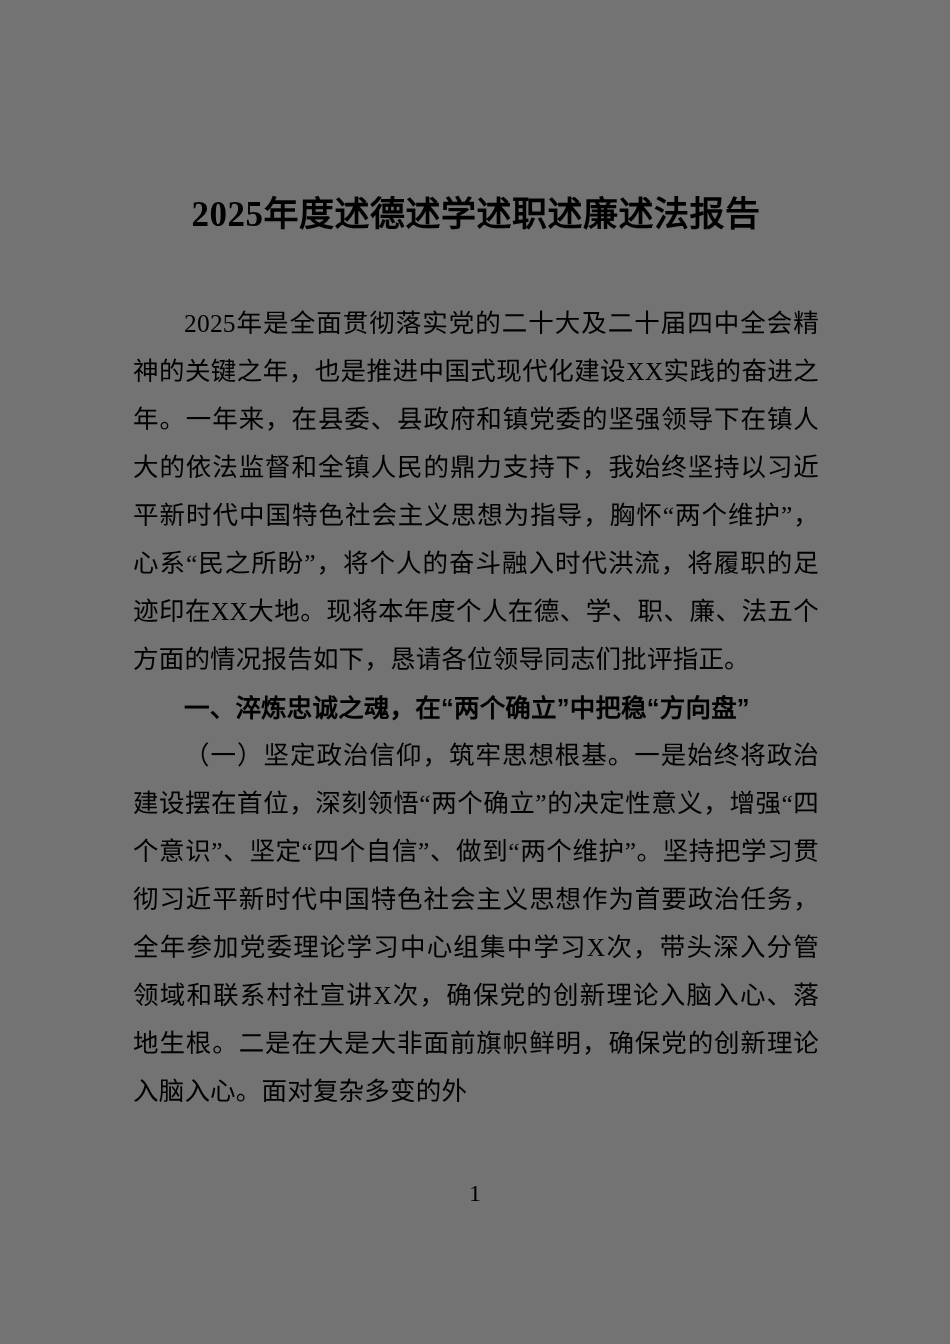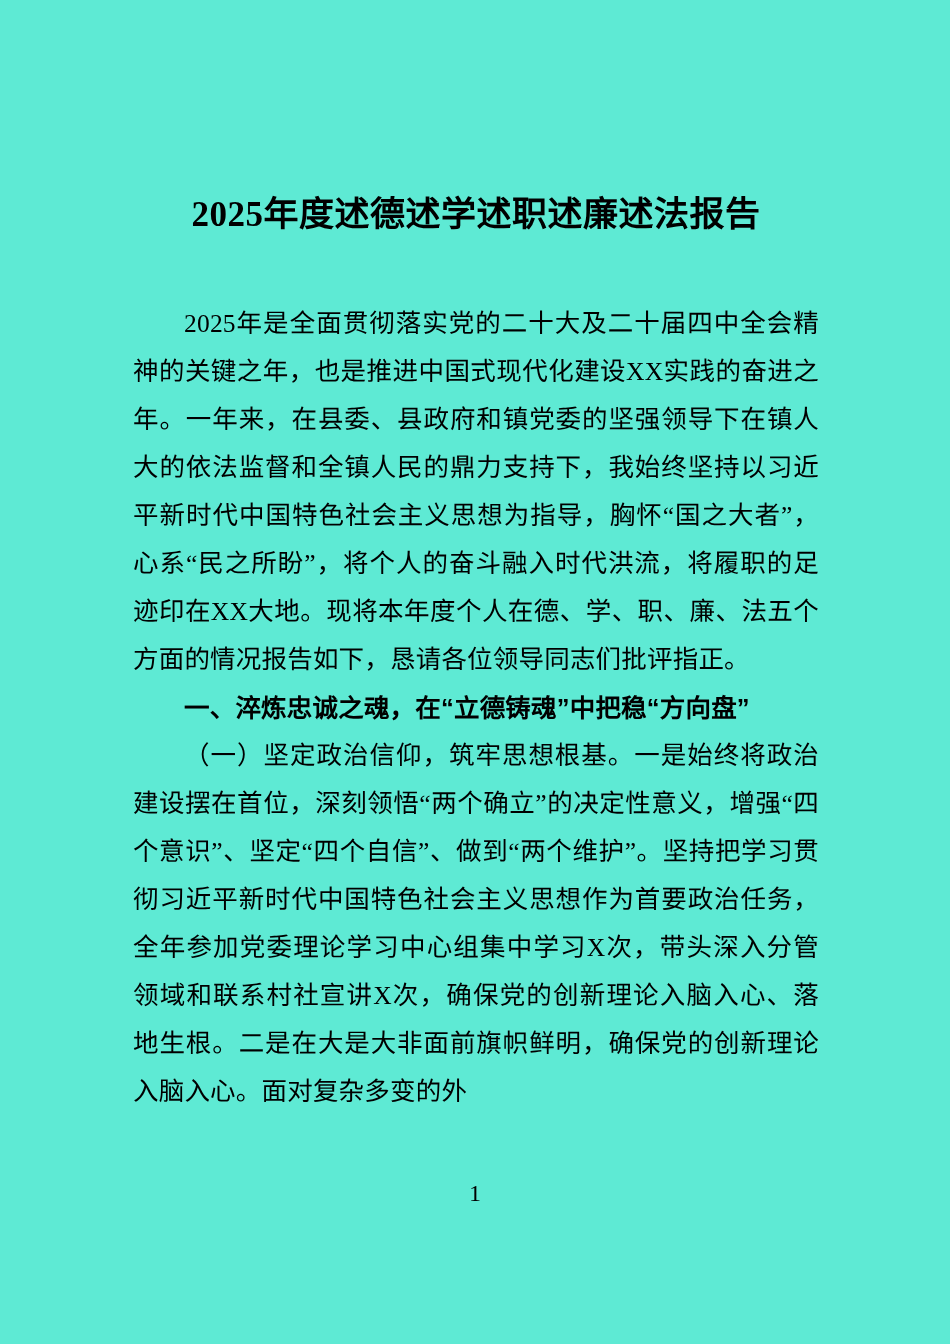--- a/index.html
+++ b/index.html
@@ -12,21 +12,21 @@
   body {
     font-family: "Liberation Serif", "DejaVu Serif", serif;
     color: #000000;
   }
 
   .page {
     position: relative;
     width: 950px;
     height: 1344px;
     margin: 0 auto;
-    background: #5eead4;
+    background: #737373;
     overflow: hidden;
     box-sizing: border-box;
   }
 
   
   .content {
     position: absolute;
     left: 133px;
     top: 0;
     width: 686px;
@@ -95,23 +95,23 @@
 <body>
 
 <div class="page">
 
   <div class="content">
 
     <h1 class="doc-title">2025年度述德述学述职述廉述法报告</h1>
 
     <div class="title-gap"></div>
 
-    <p class="para">2025年是全面贯彻落实党的二十大及二十届四中全会精神的关键之年，也是推进中国式现代化建设XX实践的奋进之年。一年来，在县委、县政府和镇党委的坚强领导下在镇人大的依法监督和全镇人民的鼎力支持下，我始终坚持以习近平新时代中国特色社会主义思想为指导，胸怀“国之大者”，心系“民之所盼”，将个人的奋斗融入时代洪流，将履职的足迹印在XX大地。现将本年度个人在德、学、职、廉、法五个方面的情况报告如下，恳请各位领导同志们批评指正。</p>
+    <p class="para">2025年是全面贯彻落实党的二十大及二十届四中全会精神的关键之年，也是推进中国式现代化建设XX实践的奋进之年。一年来，在县委、县政府和镇党委的坚强领导下在镇人大的依法监督和全镇人民的鼎力支持下，我始终坚持以习近平新时代中国特色社会主义思想为指导，胸怀“两个维护”，心系“民之所盼”，将个人的奋斗融入时代洪流，将履职的足迹印在XX大地。现将本年度个人在德、学、职、廉、法五个方面的情况报告如下，恳请各位领导同志们批评指正。</p>
 
-    <p class="section-heading">一、淬炼忠诚之魂，在“立德铸魂”中把稳“方向盘”</p>
+    <p class="section-heading">一、淬炼忠诚之魂，在“两个确立”中把稳“方向盘”</p>
 
     <p class="para">（一）坚定政治信仰，筑牢思想根基。一是始终将政治建设摆在首位，深刻领悟“两个确立”的决定性意义，增强“四个意识”、坚定“四个自信”、做到“两个维护”。坚持把学习贯彻习近平新时代中国特色社会主义思想作为首要政治任务，全年参加党委理论学习中心组集中学习X次，带头深入分管领域和联系村社宣讲X次，确保党的创新理论入脑入心、落地生根。二是在大是大非面前旗帜鲜明，确保党的创新理论入脑入心。面对复杂多变的外</p>
 
   </div>
 
   <div class="page-number">1</div>
 
 </div>
 
 </body></html>

